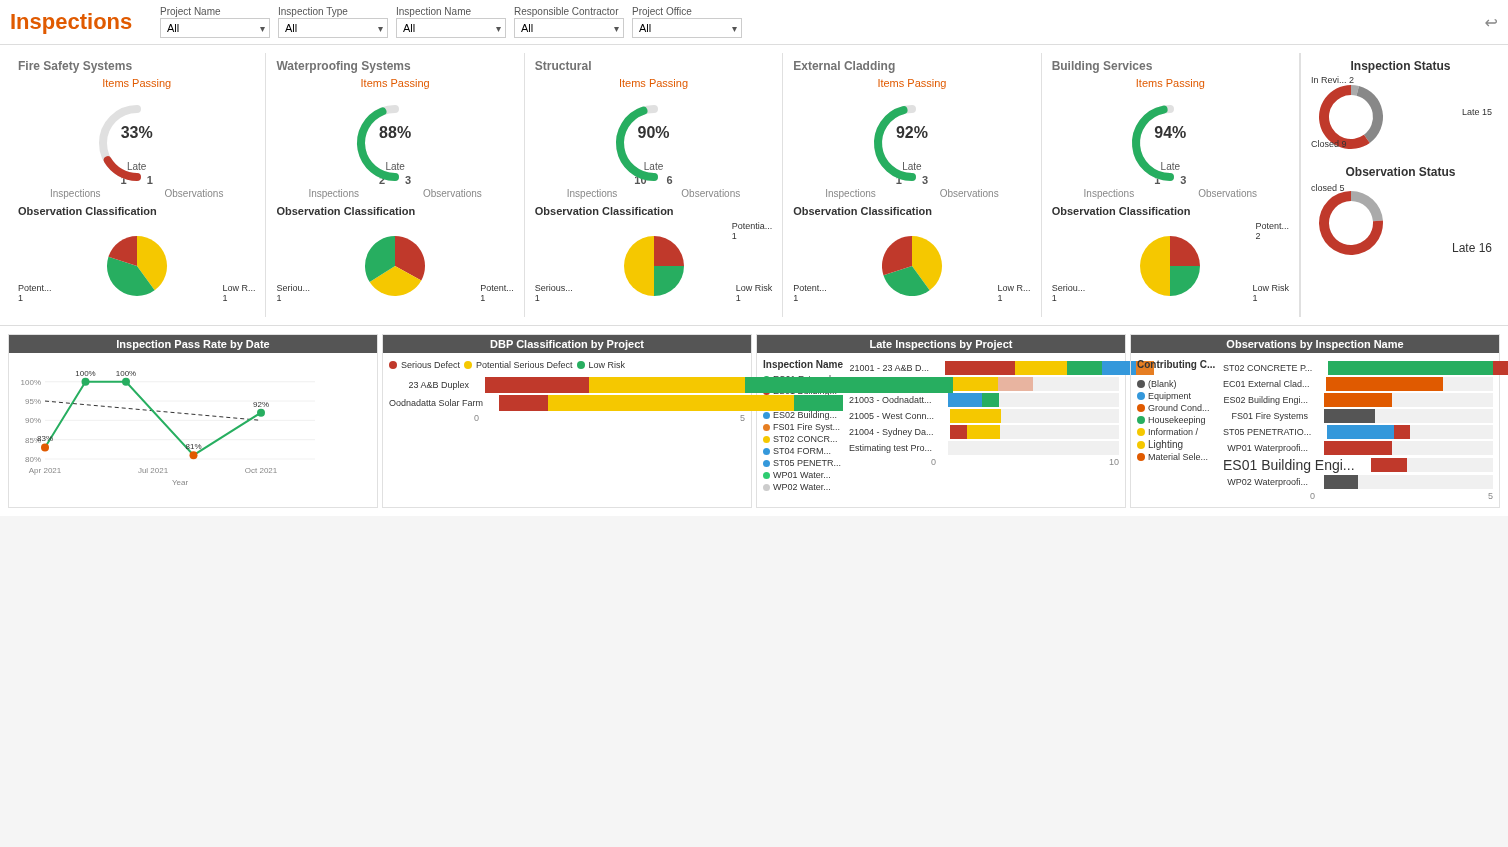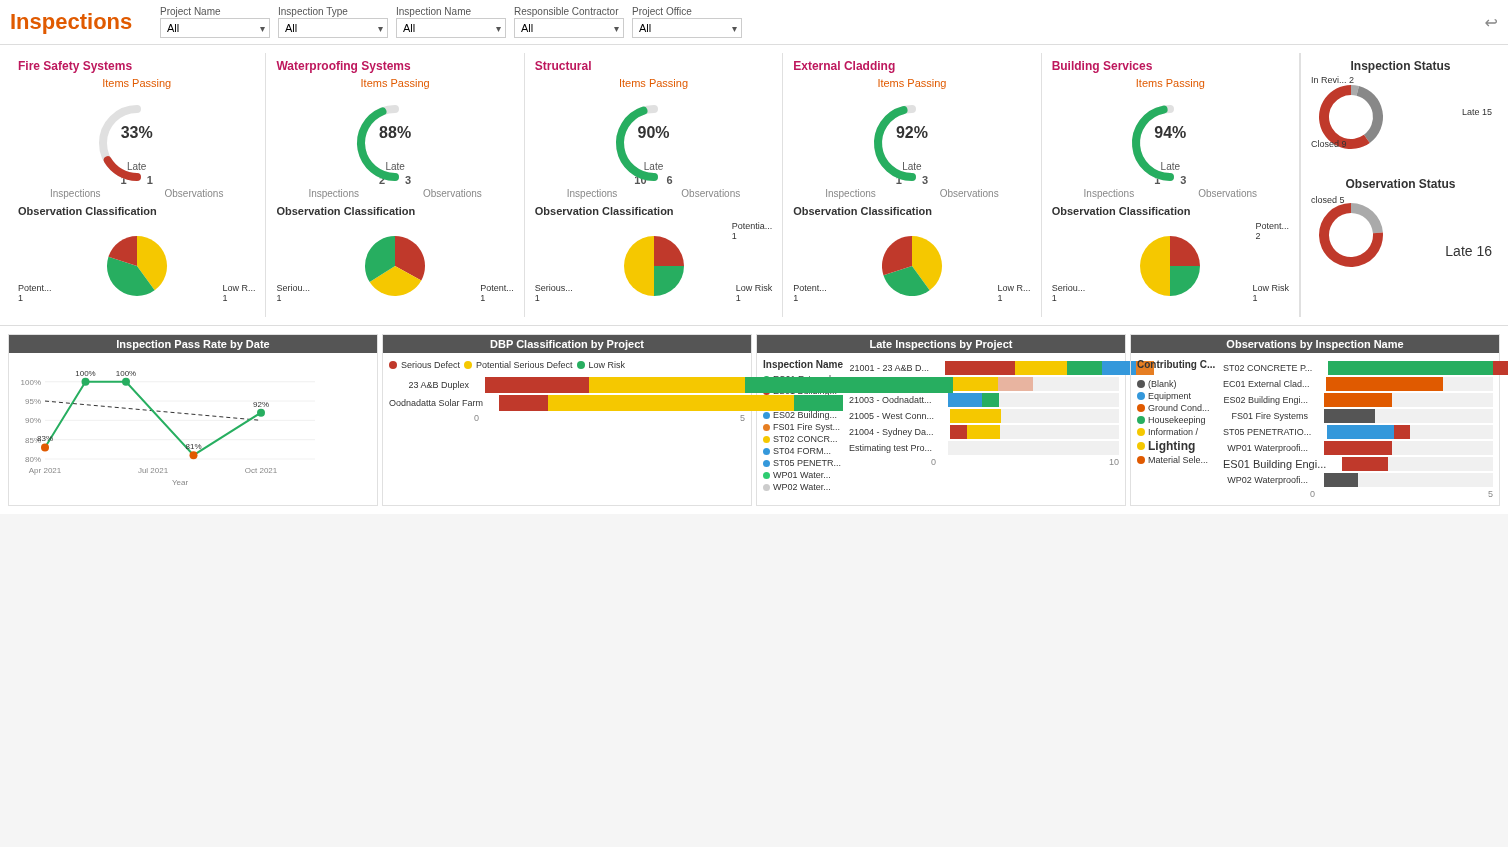--- a/index.html
+++ b/index.html
@@ -14,21 +14,21 @@
     .filter-wrapper { position: relative; display: inline-block; }
     .filter-wrapper::after { content: '▾'; position: absolute; right: 5px; top: 50%; transform: translateY(-50%); pointer-events: none; font-size: 10px; color: #555; }
     .date-range { display: flex; gap: 4px; align-items: center; margin-left: auto; }
     .date-box { border: 1px solid #ccc; padding: 4px 8px; font-size: 11px; background: #fff; }
     .date-slider { width: 130px; accent-color: #888; }
 
     
     .cards-area { display: flex; background: #fff; border-bottom: 1px solid #ddd; padding: 8px; gap: 0; }
     .card { flex: 1; border-right: 1px solid #e0e0e0; padding: 6px 10px; min-width: 0; }
     .card:last-child { border-right: none; }
-    .card-title { font-size: 12px; font-weight: 700; color: #be185d; margin-bottom: 4px; }
+    .card-title { font-size: 12px; font-weight: 700; color: #737373; margin-bottom: 4px; }
     .items-passing { font-size: 11px; color: #e05a00; text-align: center; margin-bottom: 2px; }
 
     
     .gauge-container { display: flex; justify-content: center; align-items: center; position: relative; height: 70px; }
     .gauge-percent { position: absolute; font-size: 16px; font-weight: 700; color: #333; top: 50%; left: 50%; transform: translate(-50%, -10%); }
 
     .late-row { display: flex; justify-content: center; gap: 20px; font-size: 10px; color: #555; margin: 2px 0; }
     .late-label { text-align: center; }
     .late-val { font-size: 11px; font-weight: 600; text-align: center; }
 
@@ -275,29 +275,29 @@
       <div style="font-size:9px;position:absolute;top:-2px;left:0;">In Revi... 2</div>
       <div style="font-size:9px;position:absolute;bottom:10px;left:0;">Closed 9</div>
       <svg width="80" height="80" viewBox="0 0 80 80">
             <path d="M 40 8 A 32 32 0 0 1 47.95807638927536 9.005338843883806 L 45.471177517626806 18.691170455170116 A 22 22 0 0 0 40 18 Z" fill="#aaa"></path>
             <path d="M 47.95807638927536 9.005338843883806 A 32 32 0 0 1 58.80912807335914 65.88854381999832 L 52.93127555043441 57.798373876248846 A 22 22 0 0 0 45.471177517626806 18.691170455170116 Z" fill="#888"></path>
             <path d="M 58.80912807335914 65.88854381999832 A 32 32 0 1 1 39.99999999999999 8 L 39.99999999999999 18 A 22 22 0 1 0 52.93127555043441 57.798373876248846 Z" fill="#c0392b"></path>
           </svg>
       <div style="font-size:9px;position:absolute;right:-2px;top:30px;">Late 15</div>
     </div>
   </div>
-  <div class="right-panel-title" style="margin-top:18px;">Observation Status</div>
+  <div class="right-panel-title" style="margin-top:6px;">Observation Status</div>
   <div style="display:flex;align-items:center;gap:4px;position:relative;">
     <div style="flex:1;position:relative;">
       <div style="font-size:9px;position:absolute;top:0;left:0;">closed 5</div>
       <svg width="80" height="80" viewBox="0 0 80 80">
             <path d="M 40 8 A 32 32 0 0 1 71.91052150979776 37.60863700523442 L 61.93848353798596 38.35593794109867 A 22 22 0 0 0 40 18 Z" fill="#aaa"></path>
             <path d="M 71.91052150979776 37.60863700523442 A 32 32 0 1 1 39.99999999999999 8 L 39.99999999999999 18 A 22 22 0 1 0 61.93848353798596 38.35593794109867 Z" fill="#c0392b"></path>
           </svg>
-      <div style="font-size:14px;position:absolute;right:-2px;bottom:18px;">Late 16</div>
+      <div style="font-size:12px;position:absolute;right:-2px;bottom:10px;">Late 16</div>
     </div>
   </div>
 </div>
   </div>
 
 <div class="bottom-area" id="bottom-container">
 <div class="bottom-chart">
   <div class="bottom-chart-title">Inspection Pass Rate by Date</div>
   <svg width="310" height="130" viewBox="0 0 310 130">
         <line x1="30" y1="22.727272727272734" x2="300" y2="22.727272727272734" stroke="#e0e0e0" stroke-width="0.5"></line>
@@ -498,21 +498,21 @@
           <div class="obs-item">
     <span class="obs-dot" style="background:#27ae60;"></span>
     <span style="font-size:9px;">Housekeeping</span>
   </div>
           <div class="obs-item">
     <span class="obs-dot" style="background:#f5c800;"></span>
     <span style="font-size:9px;">Information /</span>
   </div>
           <div class="obs-item">
     <span class="obs-dot" style="background:#f5c800;"></span>
-    <span style="font-size:12px;font-weight:bold;">Lighting</span>
+    <span style="font-size:10px;">Lighting</span>
   </div>
           <div class="obs-item">
     <span class="obs-dot" style="background:#e05a00;"></span>
     <span style="font-size:9px;">Material Sele...</span>
   </div>
         </div>
         <div style="flex:1;">
           <div class="bar-row">
     <div style="min-width:85px;font-size:9px;text-align:right;overflow:hidden;text-overflow:ellipsis;white-space:nowrap;">ST02 CONCRETE P...</div>
     <div style="flex:1;height:14px;background:#f0f0f0;position:relative;">
@@ -561,21 +561,21 @@
           <div class="bar-row">
     <div style="min-width:85px;font-size:9px;text-align:right;overflow:hidden;text-overflow:ellipsis;white-space:nowrap;">WP01 Waterproofi...</div>
     <div style="flex:1;height:14px;background:#f0f0f0;position:relative;">
       <div style="display:flex;height:100%;width:40%;">
         <div style="background:#c0392b;width:100%;"></div>
 
       </div>
     </div>
   </div>
           <div class="bar-row">
-    <div style="min-width:85px;font-size:11px;text-align:right;overflow:hidden;text-overflow:ellipsis;white-space:nowrap;">ES01 Building Engi...</div>
+    <div style="min-width:85px;font-size:14px;text-align:right;overflow:hidden;text-overflow:ellipsis;white-space:nowrap;">ES01 Building Engi...</div>
     <div style="flex:1;height:14px;background:#f0f0f0;position:relative;">
       <div style="display:flex;height:100%;width:30%;">
         <div style="background:#c0392b;width:100%;"></div>
 
       </div>
     </div>
   </div>
           <div class="bar-row">
     <div style="min-width:85px;font-size:9px;text-align:right;overflow:hidden;text-overflow:ellipsis;white-space:nowrap;">WP02 Waterproofi...</div>
     <div style="flex:1;height:14px;background:#f0f0f0;position:relative;">

